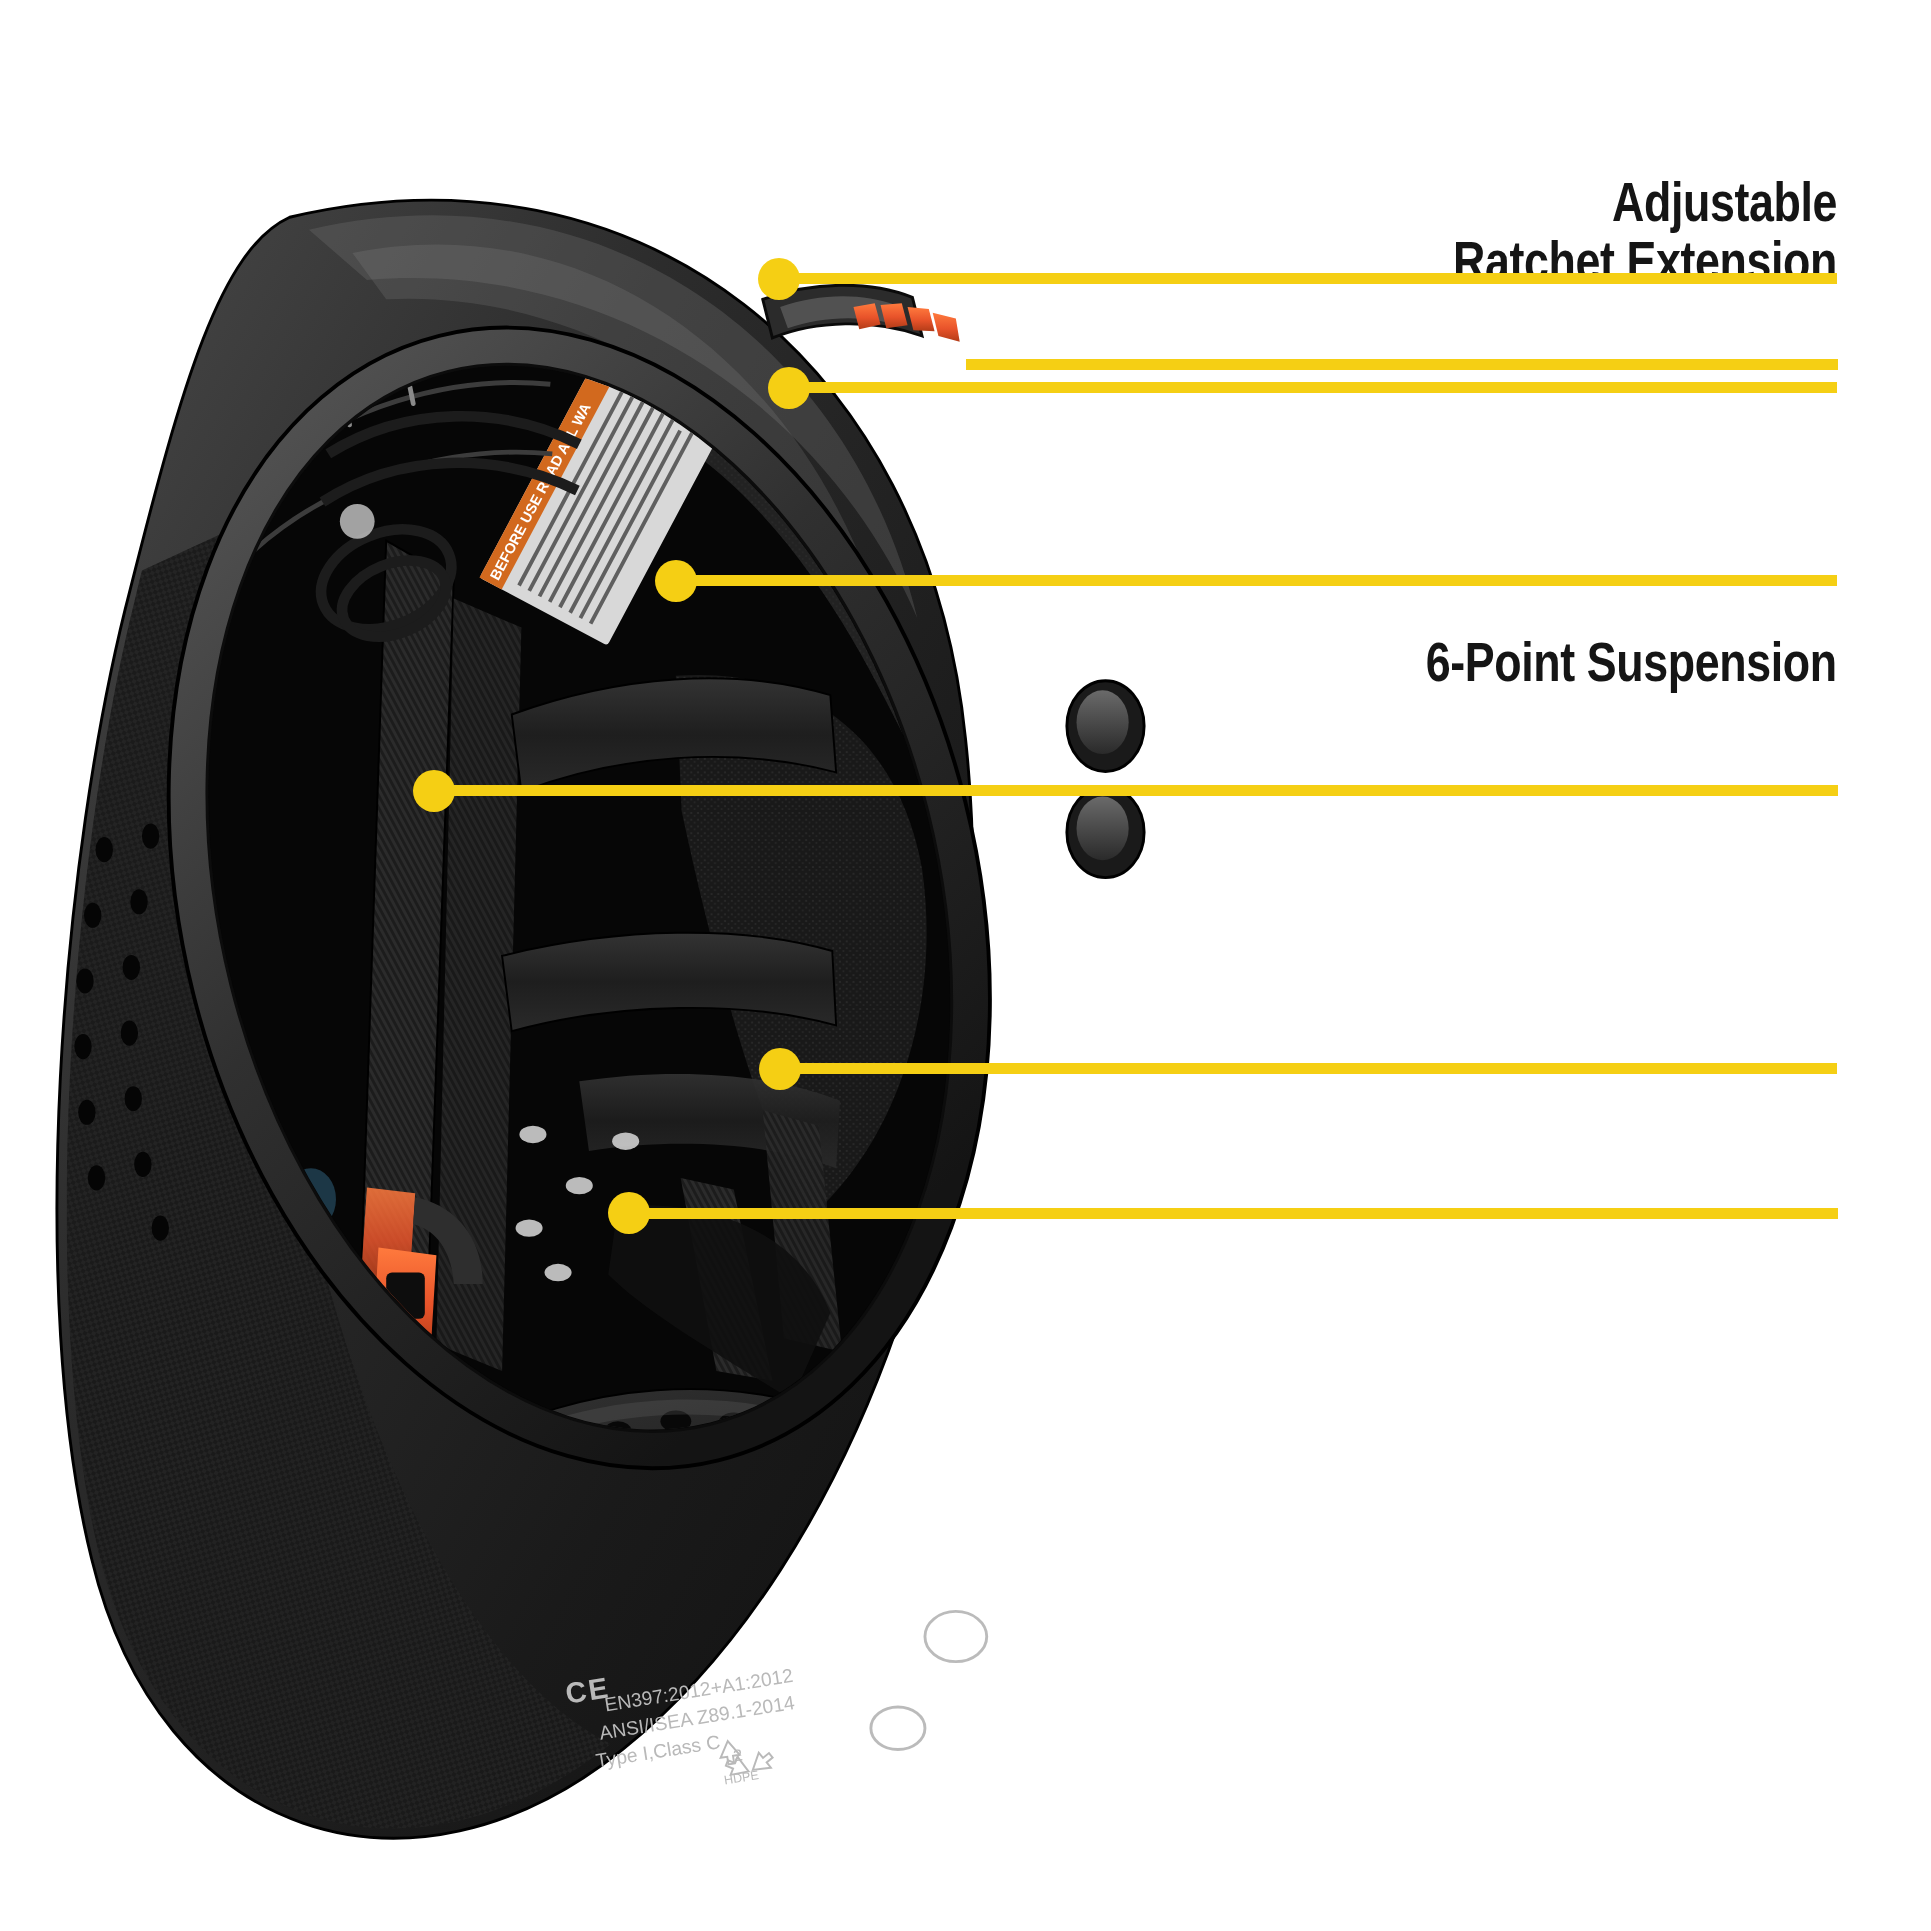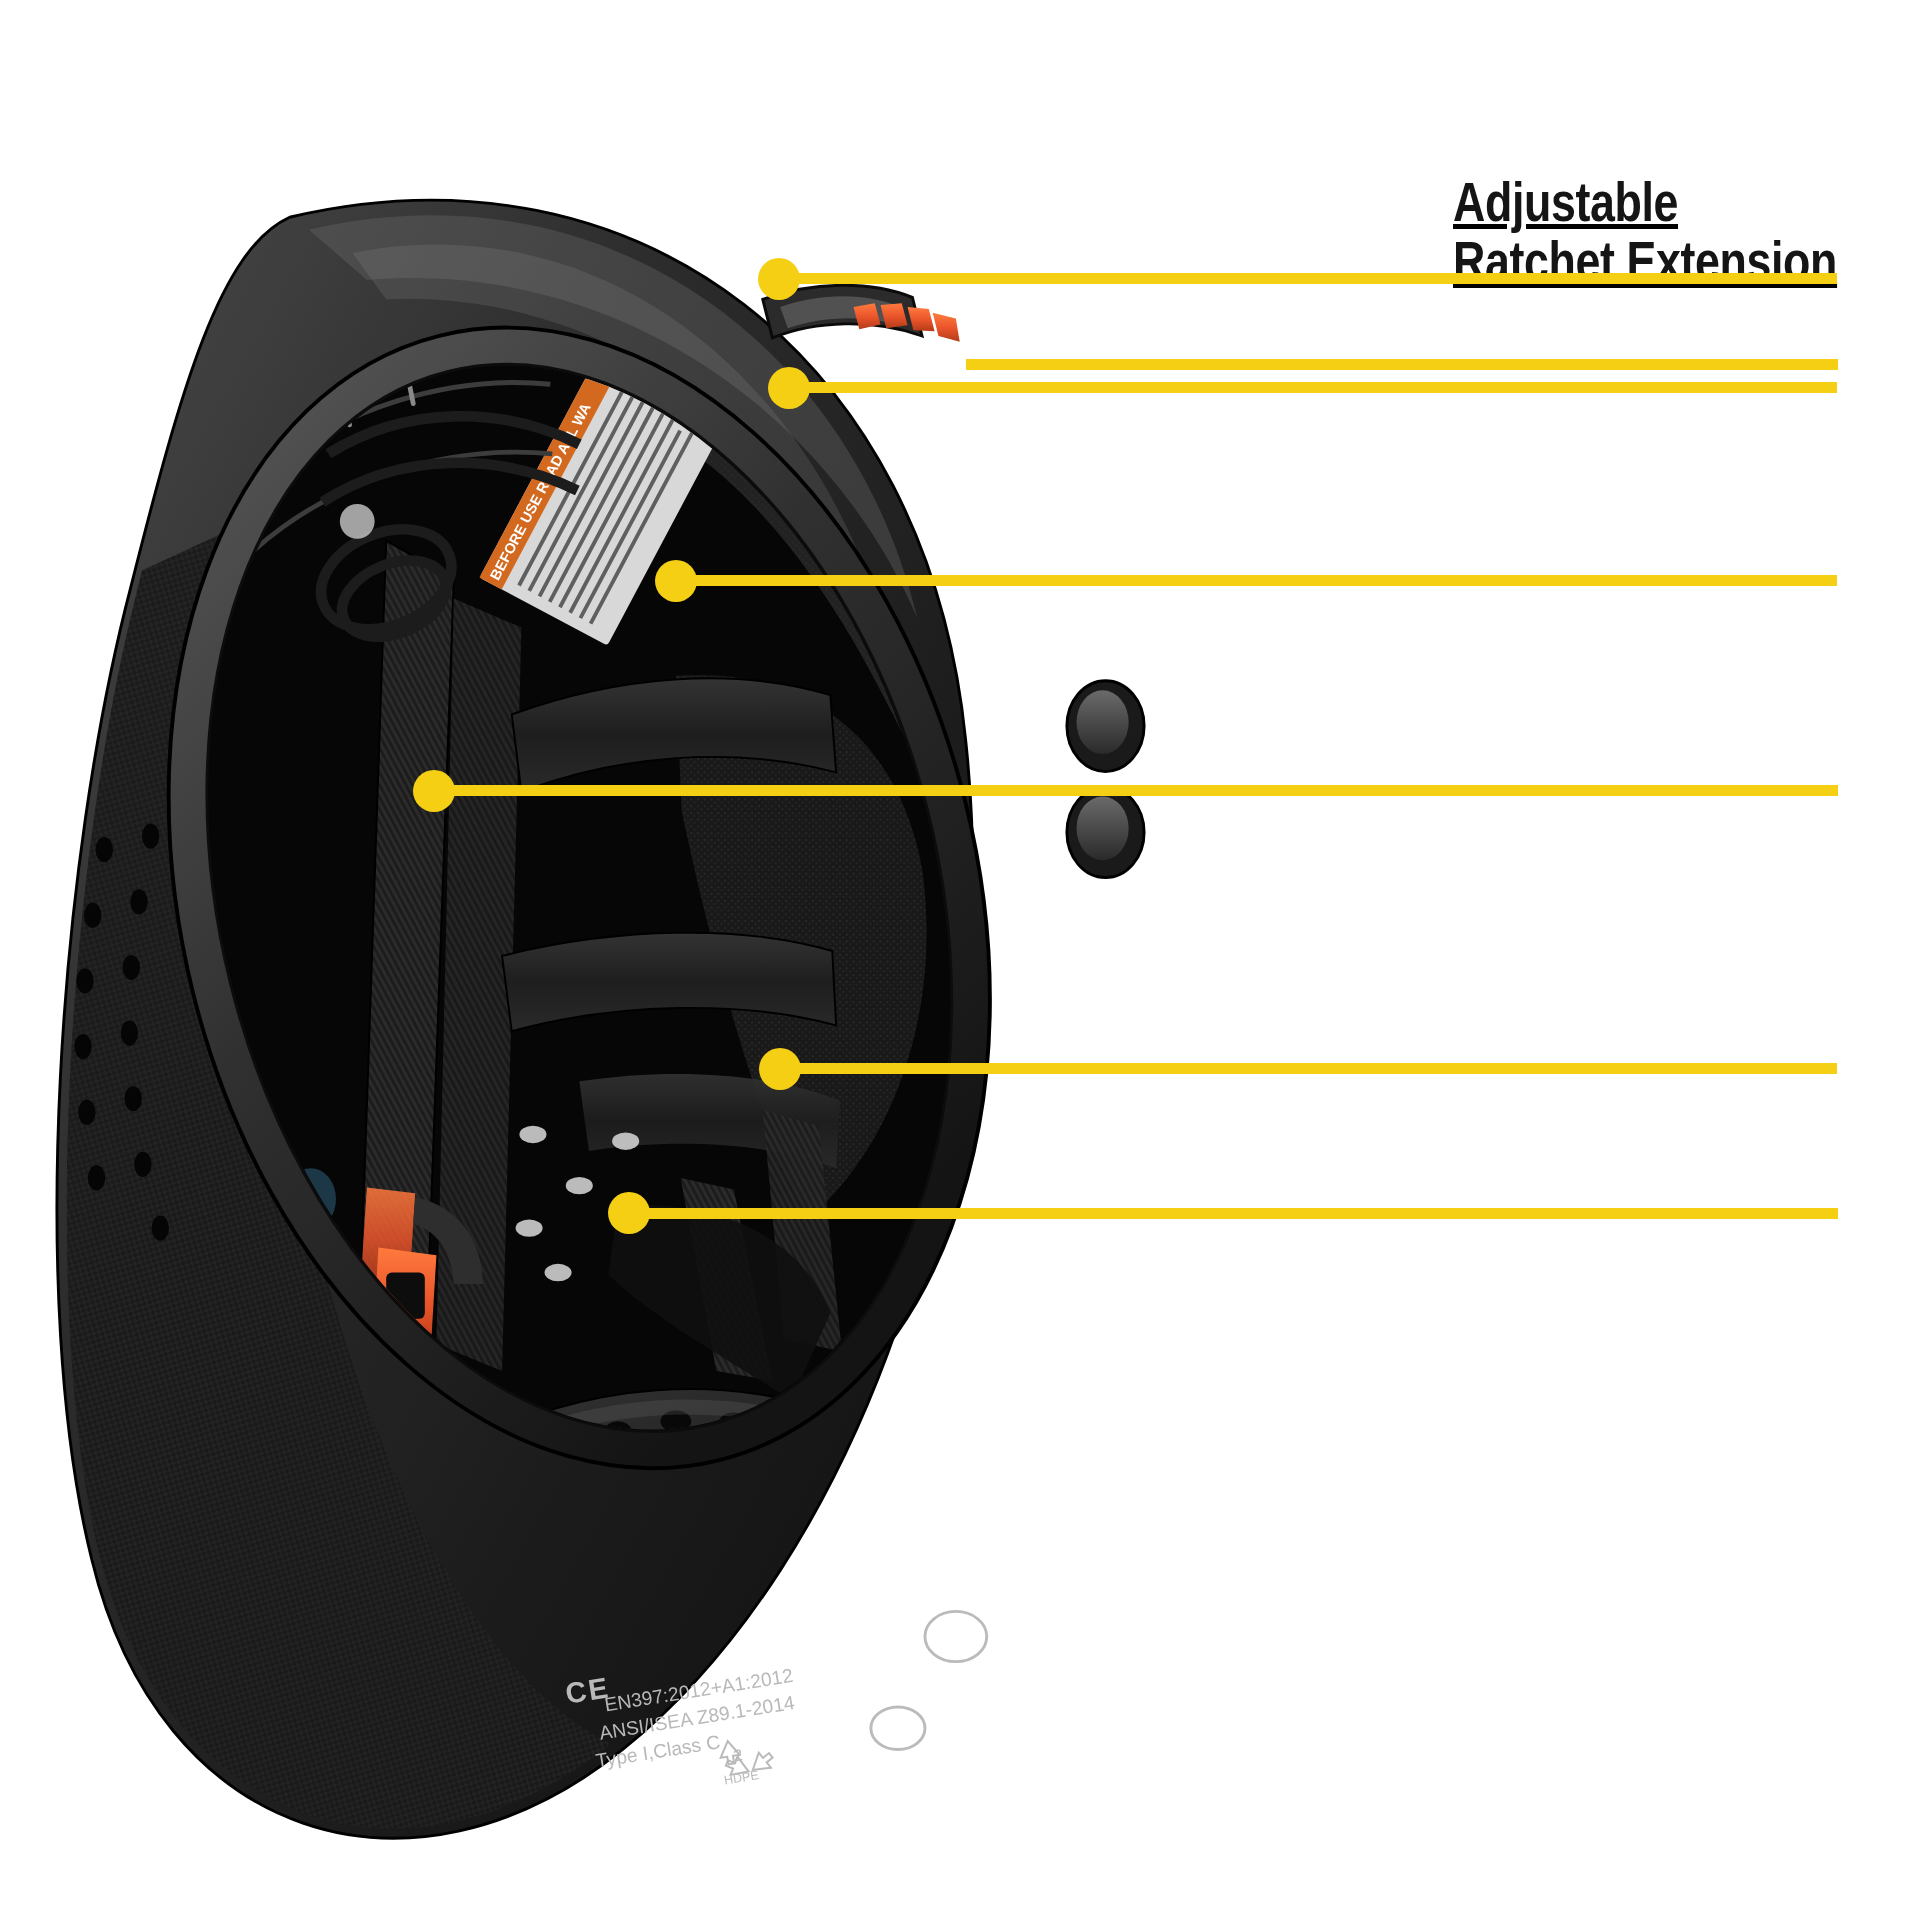--- a/index.html
+++ b/index.html
@@ -1,21 +1,21 @@
 <!DOCTYPE html>
 <html><head>
 <meta charset="utf-8">
 <style>
   html,body{margin:0;padding:0;background:#fff;}
   body{width:1931px;height:1931px;position:relative;overflow:hidden;
        font-family:"Liberation Sans",sans-serif;}
   #stage{position:absolute;inset:0;width:1931px;height:1931px;background:#ffffff;}
 
   
-  .callout{position:absolute;text-decoration:underline;}
+  .callout{position:absolute;text-align:right;}
   .callout .ctext{
       font-family:"Liberation Sans Narrow","Liberation Sans",sans-serif;
       font-weight:700;
       font-stretch:condensed;
       color:#151515;
       letter-spacing:-0.5px;
       line-height:1.06;
       white-space:pre-line;
       transform:scaleX(0.80);
       transform-origin:right center;
@@ -274,20 +274,23 @@
 Ratchet Extension</div>
   </div>
   <div class="rule" style="left:1246px;top:359px;width:592px;"></div>
   <div class="leader" style="left:966px;top:359px;width:282px;"></div>
   <div class="dot" style="left:758px;top:258px;"></div>
   <div class="leader" style="left:777px;top:273px;width:1060px;"></div>
 
   <div class="dot" style="left:768px;top:367px;"></div>
   <div class="leader" style="left:787px;top:382px;width:1050px;"></div>
 
+  <div class="callout" style="right:94px;top:632px;">
+    <div class="ctext">6-Point Suspension</div>
+  </div>
   <div class="dot" style="left:655px;top:560px;"></div>
   <div class="leader" style="left:674px;top:575px;width:1163px;"></div>
 
   <div class="dot" style="left:413px;top:770px;"></div>
   <div class="leader" style="left:433px;top:785px;width:1405px;"></div>
 
   <div class="dot" style="left:759px;top:1048px;"></div>
   <div class="leader" style="left:778px;top:1063px;width:1059px;"></div>
 
   <div class="dot" style="left:608px;top:1192px;"></div>

